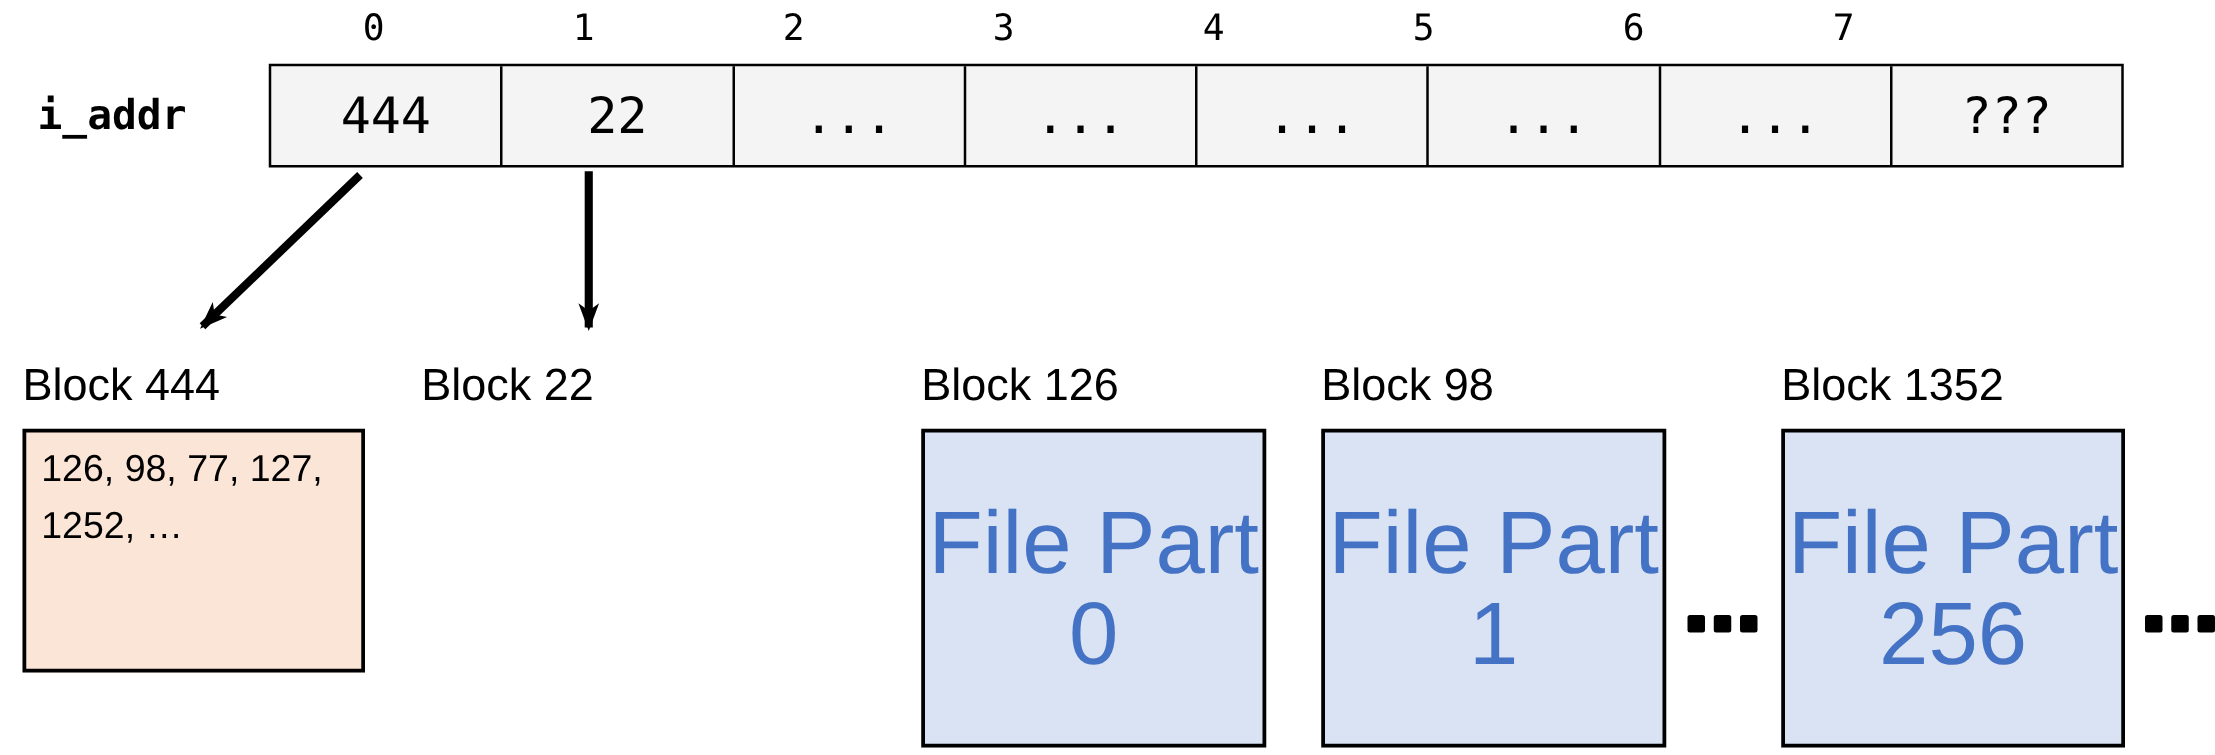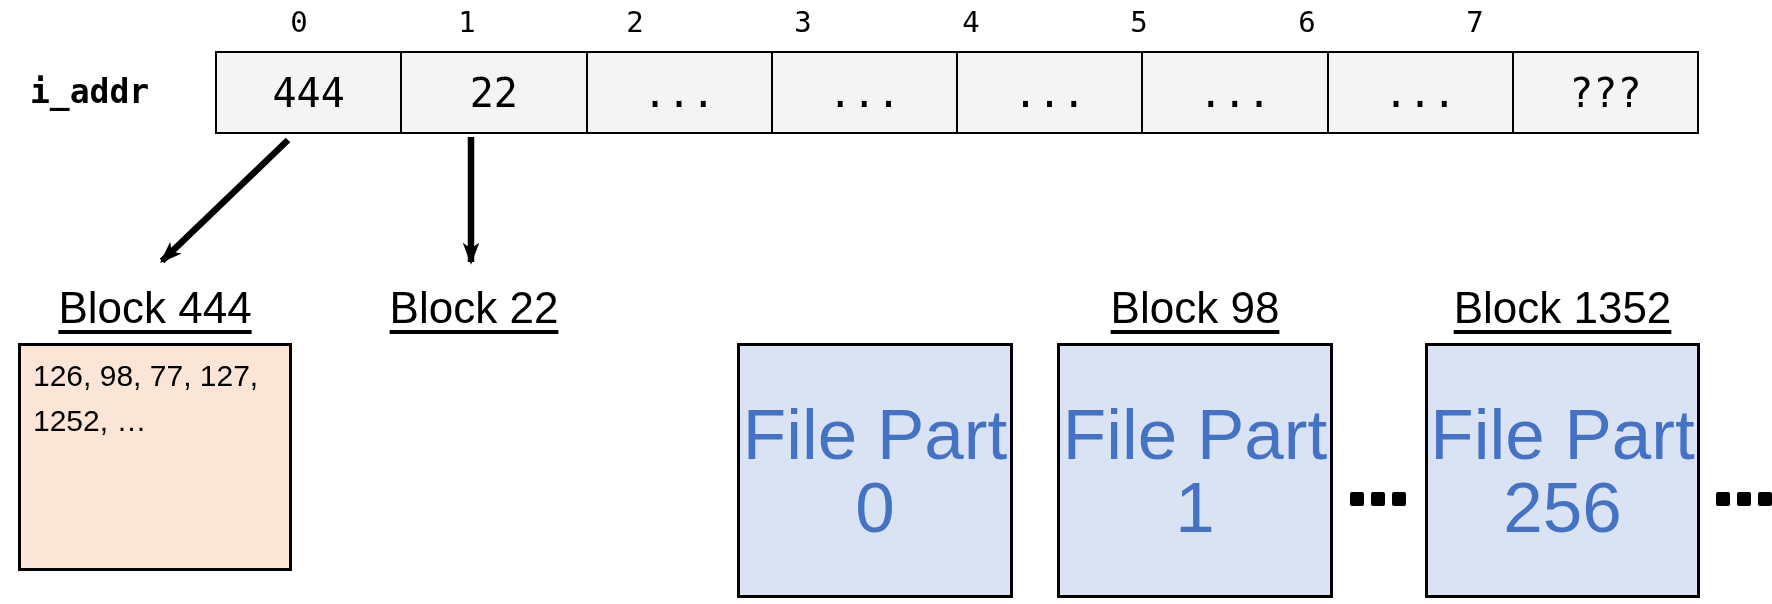--- a/index.html
+++ b/index.html
@@ -74,39 +74,38 @@
     left: 0; top: 0;
     width: 1772px; height: 604px;
     pointer-events: none;
   }
 
   
   .btitle {
     position: absolute;
     top: 285px;
     height: 50px;
-    font-size: 44px;
+    font-size: 36px;
     line-height: 46px;
-    text-align: center;
-    color: var(--ink);
-    text-decoration: underline;
+    text-align: left;
+    color: var(--ink);
     text-decoration-thickness: 4px;
     text-underline-offset: 7px;
   }
   .t-444  { left: 18px;   width: 274px; }
   .t-22   { left: 337px;  width: 274px; }
   .t-126  { left: 737px;  width: 276px; }
   .t-98   { left: 1057px; width: 276px; }
   .t-1352 { left: 1425px; width: 275px; }
 
   
   .pblock {
     position: absolute;
     top: 343px;
-    width: 274px; height: 228px;
+    width: 274px; height: 195px;
     background: var(--pointer-block-fill);
     border: 3px solid var(--ink);
     padding: 7px 12px 0 12px;
     font-size: 30px;
     line-height: 45px;
     color: var(--ink);
   }
   .p-444 { left: 18px; }
   .p-22  { left: 337px; }
 
@@ -186,20 +185,21 @@
     <div class="cell">...</div>
     <div class="cell">...</div>
     <div class="cell">...</div>
     <div class="cell">...</div>
     <div class="cell">...</div>
     <div class="cell">???</div>
   </div>
 
   <div class="btitle t-444">Block 444</div>
   <div class="btitle t-22">Block 22</div>
+  <div class="btitle t-126">Block 126</div>
   <div class="btitle t-98">Block 98</div>
   <div class="btitle t-1352">Block 1352</div>
 
   <div class="pblock p-444">
     <span>126, 98, 77, 127, 1252, …</span>
   </div>
 
   <div class="fblock f-126">
     <div>File Part</div>
     <div>0</div>

